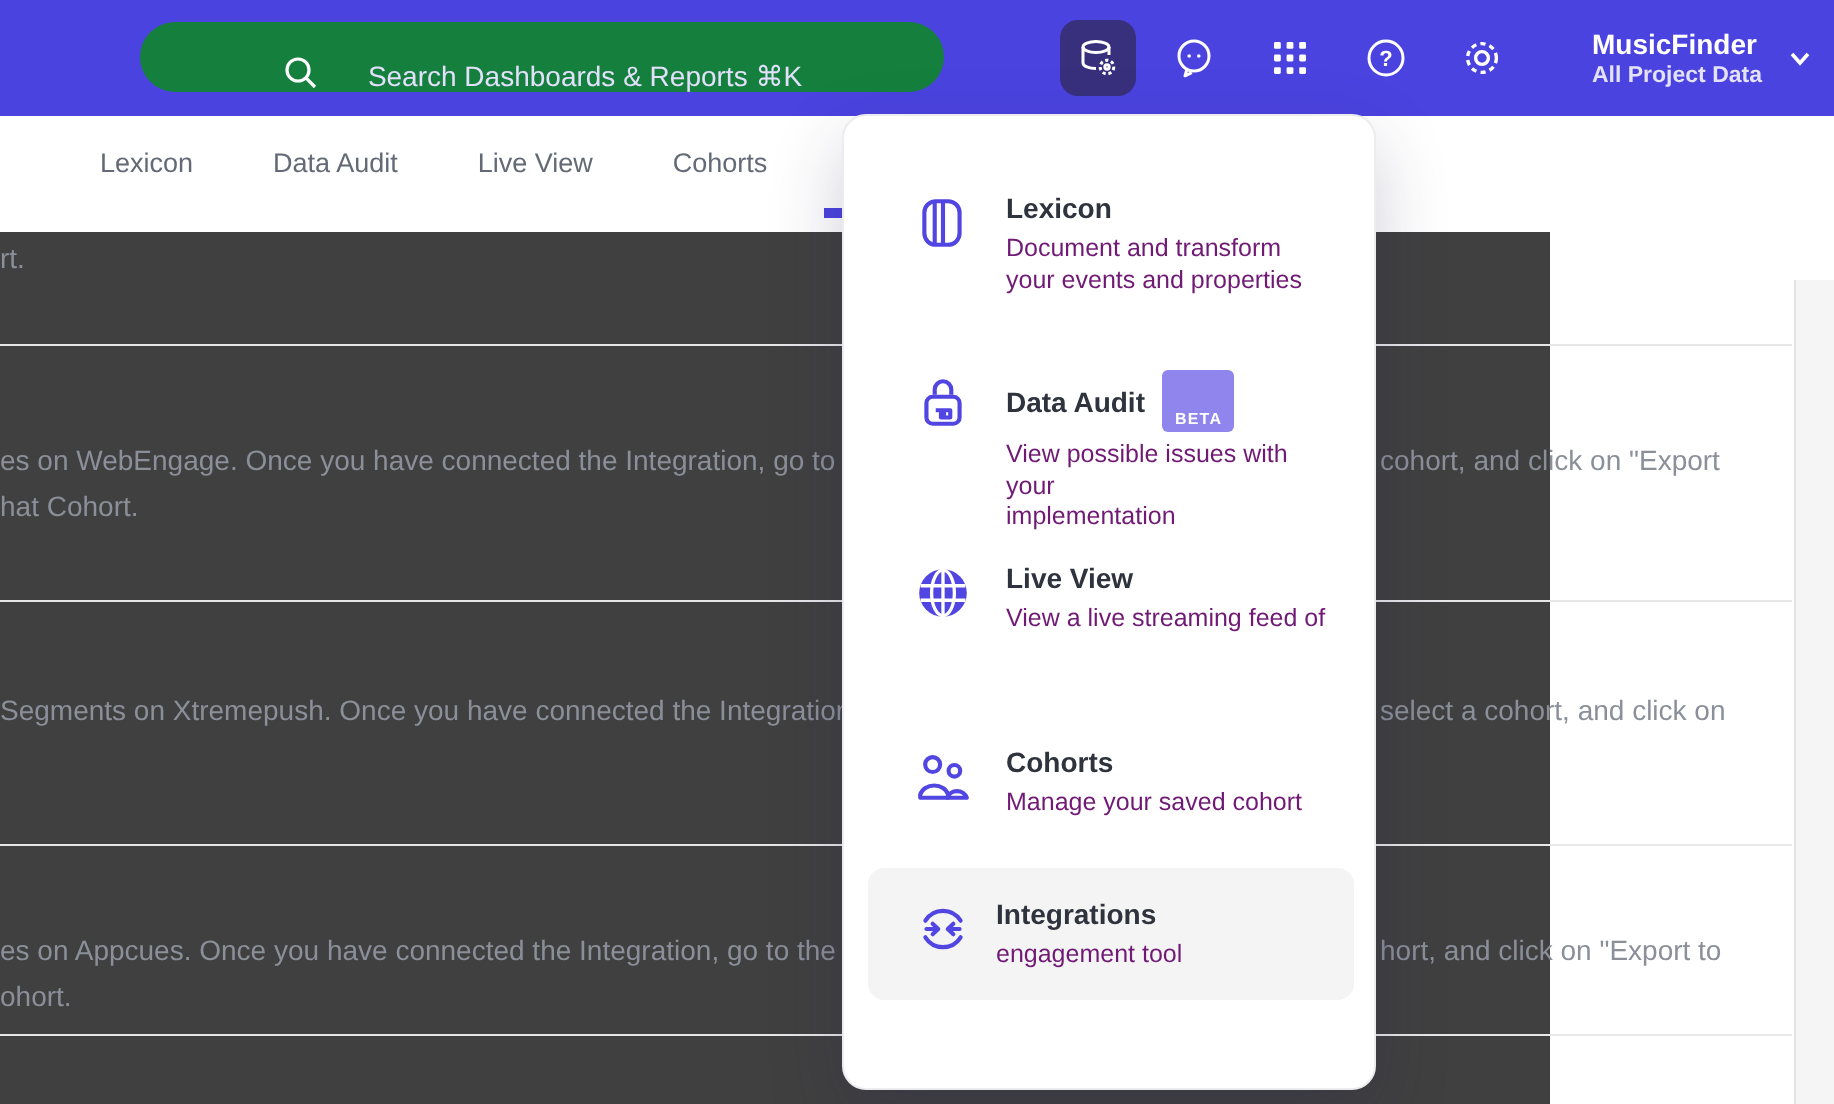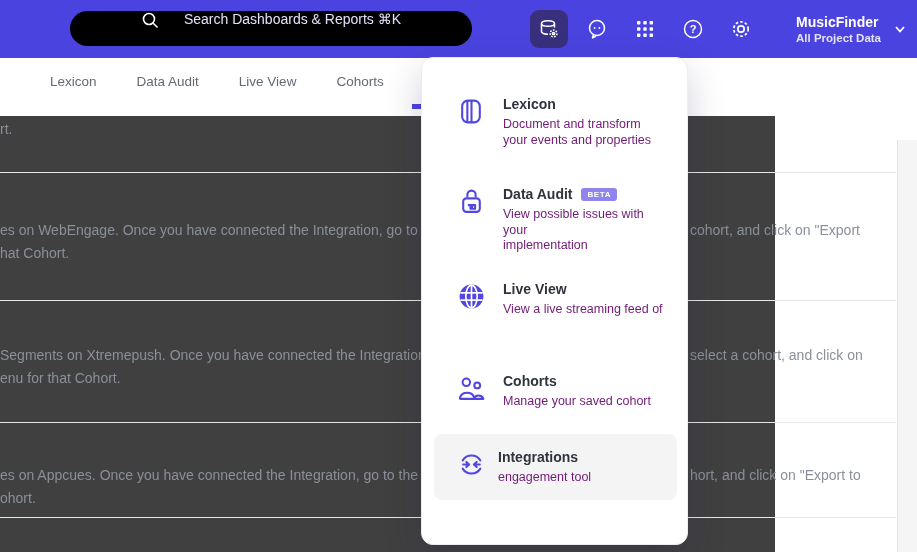--- a/index.html
+++ b/index.html
@@ -3,21 +3,21 @@
 <meta charset="utf-8">
 <style>
   * { margin:0; padding:0; box-sizing:border-box; }
   html,body { width:917px; height:552px; overflow:hidden; }
   body { font-family:"Liberation Sans", sans-serif; background:#fff; }
   .screen { position:relative; width:917px; height:552px; overflow:hidden; background:#fff; }
 
   
   .topbar { position:absolute; left:0; top:0; width:917px; height:58px; background:#4b43df; z-index:30; }
   .search-pill { position:absolute; left:70px; top:11px; width:402px; height:35px; border-radius:18px;
-    background:#000000; display:flex; align-items:flex-start; justify-content:center; gap:24px; cursor:pointer; }
+    background:#15803d; display:flex; align-items:flex-end; justify-content:center; gap:24px; cursor:pointer; }
   .search-pill span { color:#e2e0fb; font-size:14px; }
   .topbar-icons { position:absolute; left:530px; top:0; height:58px; display:flex; align-items:center; gap:10px; }
   .icon-btn { width:38px; height:38px; border-radius:9px; display:flex; align-items:center; justify-content:center; cursor:pointer; }
   .icon-btn.active { background:#38307c; }
   .project-switcher { position:absolute; right:10px; top:0; height:58px; display:flex; align-items:center; gap:12px; cursor:pointer; }
   .project-text { text-align:left; }
   .project-name { color:#ffffff; font-size:14px; font-weight:bold; line-height:17px; }
   .project-sub { color:#e4e2fa; font-size:11.5px; font-weight:bold; line-height:14px; }
 
   
@@ -33,21 +33,21 @@
 
   
   .menu-panel { position:absolute; left:421px; top:57px; width:267px; height:488px; background:#fff;
     border:1px solid #ececef; border-radius:12px; box-shadow:0 14px 36px rgba(40,35,80,0.22); z-index:40; }
   .menu-item { position:absolute; left:12px; width:243px; display:flex; gap:17px; padding:14px 10px 14px 23px; border-radius:8px; cursor:pointer; }
   .menu-item.highlight { background:#f4f4f5; }
   .menu-icon { width:29px; flex:0 0 29px; padding-top:2px; }
   .menu-title { font-size:14px; font-weight:bold; color:#2f333d; line-height:18px; display:flex; align-items:center; }
   .menu-desc { font-size:12.5px; color:#701a75; line-height:15.5px; margin-top:4px; }
   .beta-badge { display:inline-block; margin-left:9px; background:#8f85ec; color:#fff; font-size:8px; font-weight:bold;
-    letter-spacing:0.6px; padding:3px 6px 2px; border-radius:3px; line-height:1; }
+    letter-spacing:0.6px; padding:21px 6px 2px; border-radius:3px; line-height:1; }
 
   svg { display:block; }
 </style>
 </head>
 <body>
 
 <div class="screen">
 
   <div class="content">
     <div class="row-text" style="left:0; top:2px;"><span>rt.</span></div>
@@ -55,21 +55,20 @@
 
     <div class="row-text" style="left:0; top:103px;">
       <div>es on WebEngage. Once you have connected the Integration, go to the</div>
       <div>hat Cohort.</div>
     </div>
     <div class="row-text" style="left:690px; top:103px;">cohort, and click on "Export</div>
     <div class="divider" style="top:184px;"></div>
 
     <div class="row-text" style="left:0; top:228px;">
       <div>Segments on Xtremepush. Once you have connected the Integration, </div>
-      <div>enu for that Cohort.</div>
     </div>
     <div class="row-text" style="left:690px; top:228px;">select a cohort, and click on</div>
     <div class="divider" style="top:306px;"></div>
 
     <div class="row-text" style="left:0; top:348px;">
       <div>es on Appcues. Once you have connected the Integration, go to the M</div>
       <div>ohort.</div>
     </div>
     <div class="row-text" style="left:690px; top:348px;">hort, and click on "Export to</div>
     <div class="divider" style="top:401px;"></div>

